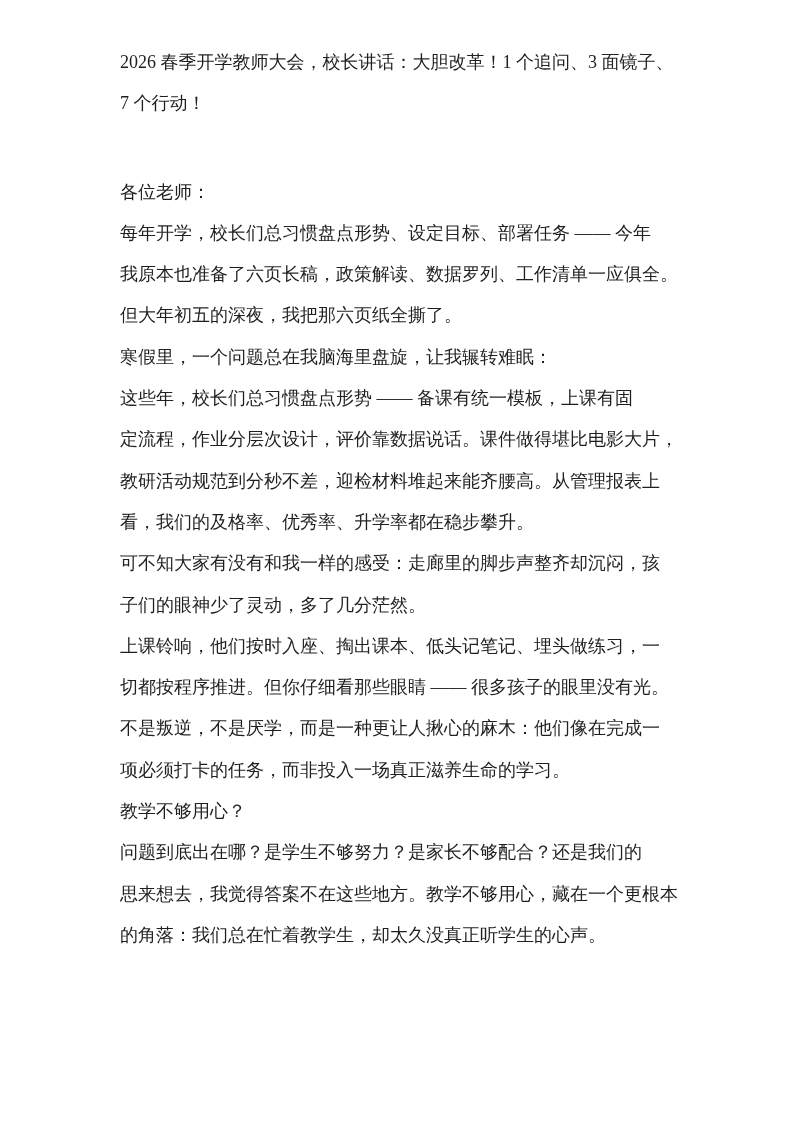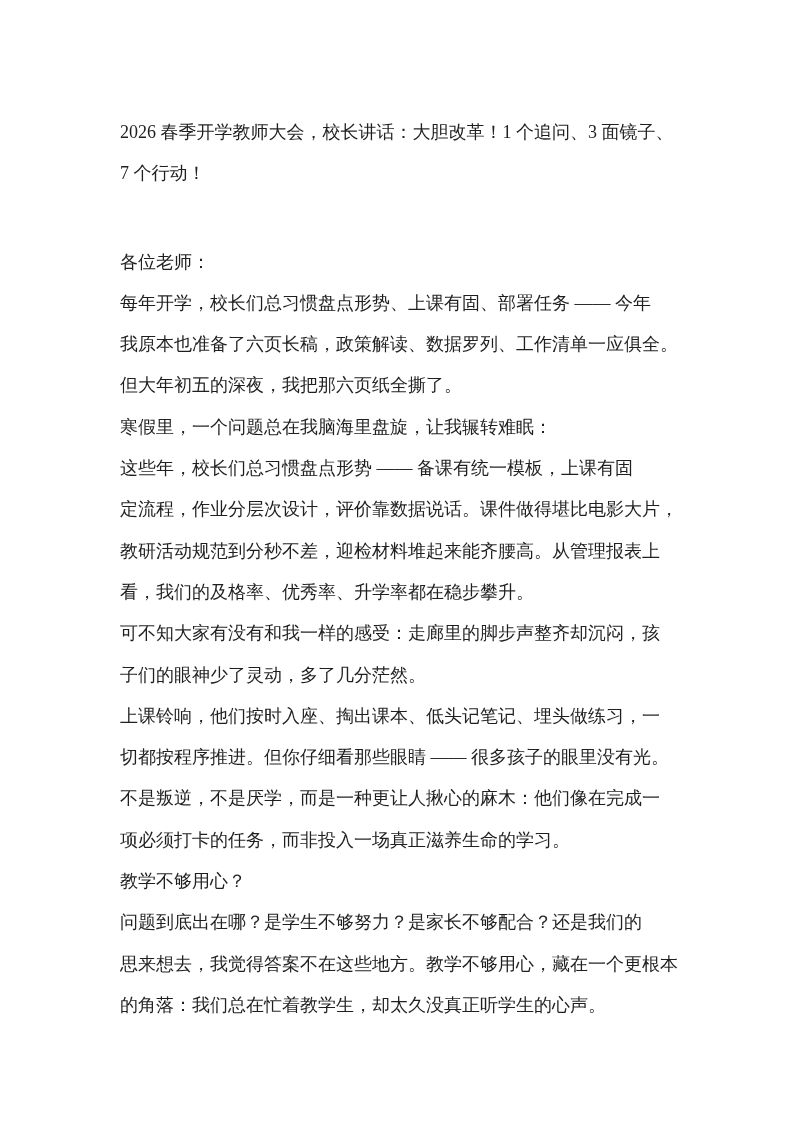--- a/index.html
+++ b/index.html
@@ -10,21 +10,21 @@
     width: 793px;
     height: 1122px;
     background: #ffffff;
     overflow: hidden;
   }
   .page {
     position: relative;
     width: 665px;
     height: 1122px;
     box-sizing: border-box;
-    padding: 112px 113px 0 120px;
+    padding: 42px 113px 0 120px;
     background: #ffffff;
     font-family: "Liberation Serif", "DejaVu Serif", serif;
     font-size: 18px;
     color: #1f1f1f;
   }
   .doc-line {
     height: 41.3px;
     line-height: 41.3px;
     white-space: nowrap;
     letter-spacing: 0px;
@@ -39,21 +39,21 @@
 <div class="page" style="background: rgb(255, 255, 255); color: rgb(31, 31, 31);">
   <div>
       <div class="doc-line">2026 春季开学教师大会，校长讲话：大胆改革！1 个追问、3 面镜子、</div>
       <div class="doc-line">7 个行动！</div>
     </div>
 
   <div class="title-spacer"></div>
 
   <div>
       <div class="doc-line">各位老师：</div>
-      <div class="doc-line">每年开学，校长们总习惯盘点形势、上课有固、部署任务 —— 今年</div>
+      <div class="doc-line">每年开学，校长们总习惯盘点形势、设定目标、部署任务 —— 今年</div>
       <div class="doc-line">我原本也准备了六页长稿，政策解读、数据罗列、工作清单一应俱全。</div>
       <div class="doc-line">但大年初五的深夜，我把那六页纸全撕了。</div>
       <div class="doc-line">寒假里，一个问题总在我脑海里盘旋，让我辗转难眠：</div>
       <div class="doc-line">这些年，校长们总习惯盘点形势 —— 备课有统一模板，上课有固</div>
       <div class="doc-line">定流程，作业分层次设计，评价靠数据说话。课件做得堪比电影大片，</div>
       <div class="doc-line">教研活动规范到分秒不差，迎检材料堆起来能齐腰高。从管理报表上</div>
       <div class="doc-line">看，我们的及格率、优秀率、升学率都在稳步攀升。</div>
       <div class="doc-line">可不知大家有没有和我一样的感受：走廊里的脚步声整齐却沉闷，孩</div>
       <div class="doc-line">子们的眼神少了灵动，多了几分茫然。</div>
       <div class="doc-line">上课铃响，他们按时入座、掏出课本、低头记笔记、埋头做练习，一</div>

